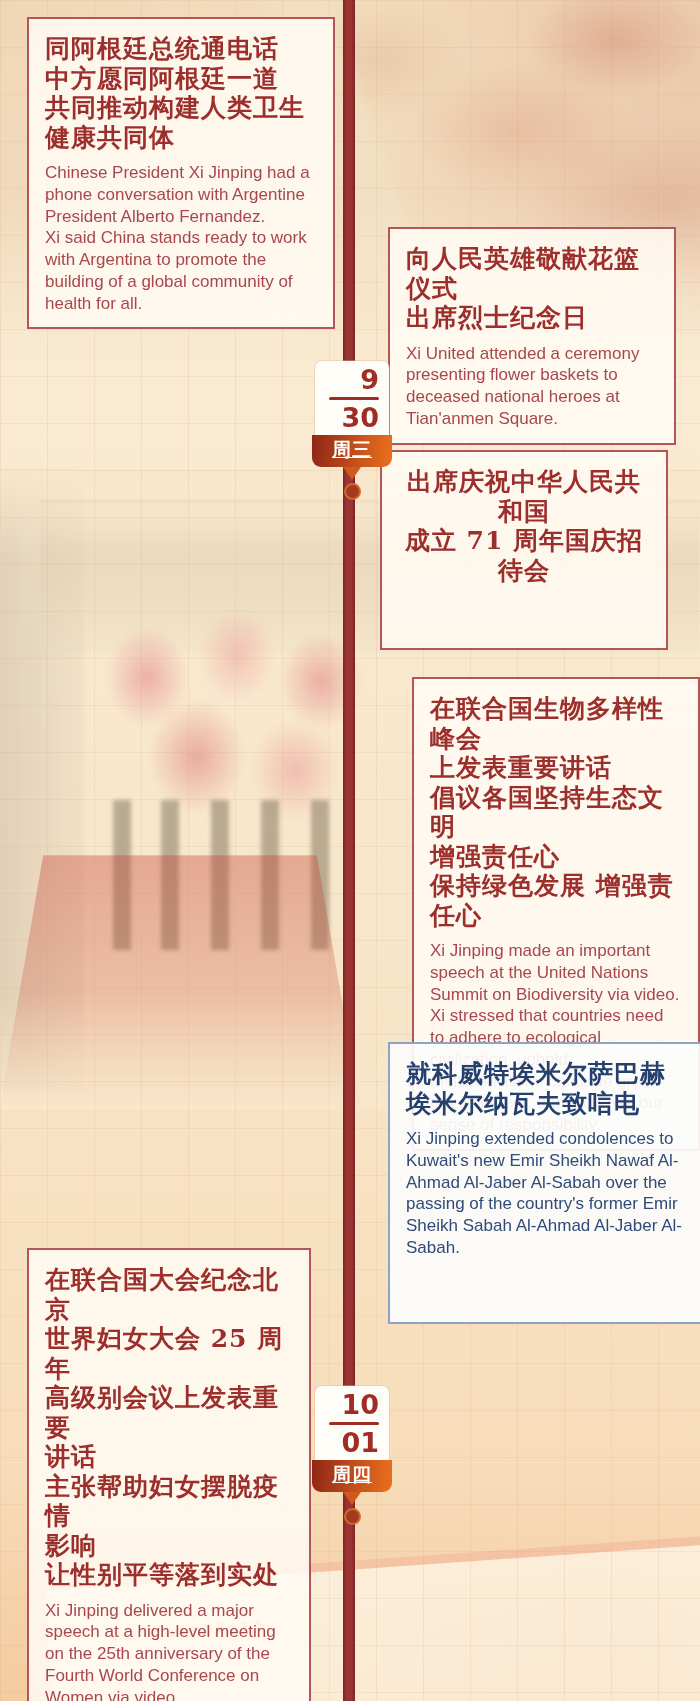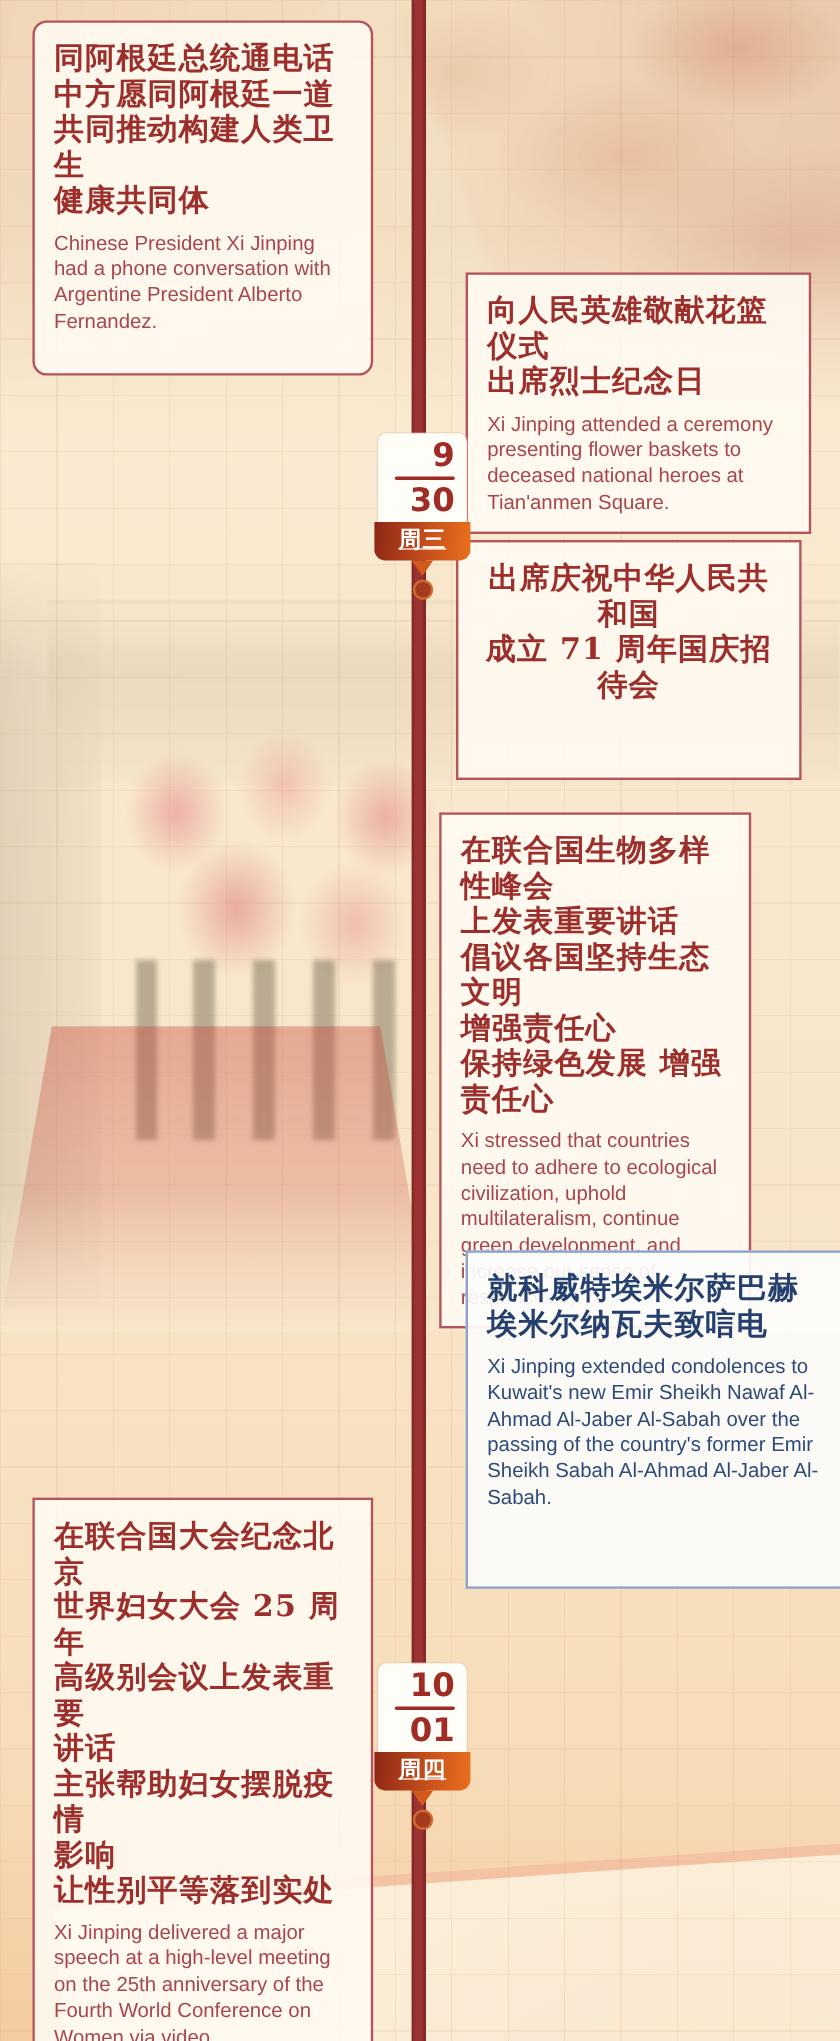--- a/index.html
+++ b/index.html
@@ -124,55 +124,57 @@
       <div class="m-month">10</div>
       <div class="m-line"></div>
       <div class="m-day">01</div>
     </div>
     <div class="marker-badge">周四</div>
     <div class="marker-pointer"></div>
     <div class="marker-dot"></div>
   </div>
 
   <div id="cards">
-      <article class="card red left" style="left: 27px; top: 17px; width: 284px; min-height: 296px; border-radius: 12px;">
+      <article class="card red left" style="left: 27px; top: 17px; width: 308px; min-height: 296px;">
     <div class="card-headline">
           <div>同阿根廷总统通电话</div>
           <div>中方愿同阿根廷一道</div>
           <div>共同推动构建人类卫生</div>
           <div>健康共同体</div>
         </div>
     <div class="card-body">
           <p>Chinese President Xi Jinping had a phone conversation with Argentine President Alberto Fernandez.</p>
+          <p>Xi said China stands ready to work with Argentina to promote the building of a global community of health for all.</p>
         </div>
   </article>
       <article class="card red right" style="left: 388px; top: 227px; width: 288px; min-height: 200px;">
     <div class="card-headline">
           <div>向人民英雄敬献花篮仪式</div>
           <div>出席烈士纪念日</div>
         </div>
     <div class="card-body">
-          <p>Xi Jinping attended a ceremony presenting flower baskets to deceased national heroes at Tian'anmen Square.</p>
+          <p>Xi United attended a ceremony presenting flower baskets to deceased national heroes at Tian'anmen Square.</p>
         </div>
   </article>
       <article class="card red right" style="left: 380px; top: 450px; width: 288px; min-height: 200px; text-align: center;">
     <div class="card-headline">
           <div>出席庆祝中华人民共和国</div>
           <div>成立 71 周年国庆招待会</div>
         </div>
   </article>
-      <article class="card red right" style="left: 366px; top: 677px; width: 260px; min-height: 378px;">
+      <article class="card red right" style="left: 412px; top: 677px; width: 288px; min-height: 378px;">
     <div class="card-headline">
           <div>在联合国生物多样性峰会</div>
           <div>上发表重要讲话</div>
           <div>倡议各国坚持生态文明</div>
           <div>增强责任心</div>
           <div>保持绿色发展 增强责任心</div>
         </div>
     <div class="card-body">
+          <p>Xi Jinping made an important speech at the United Nations Summit on Biodiversity via video.</p>
           <p>Xi stressed that countries need to adhere to ecological civilization, uphold multilateralism, continue green development, and increase our sense of responsibility.</p>
         </div>
   </article>
       <article class="card blue right" style="left: 388px; top: 1042px; width: 348px; min-height: 282px;">
     <div class="card-headline">
           <div>就科威特埃米尔萨巴赫</div>
           <div>埃米尔纳瓦夫致唁电</div>
         </div>
     <div class="card-body">
           <p>Xi Jinping extended condolences to Kuwait's new Emir Sheikh Nawaf Al-Ahmad Al-Jaber Al-Sabah over the passing of the country's former Emir Sheikh Sabah Al-Ahmad Al-Jaber Al-Sabah.</p>

